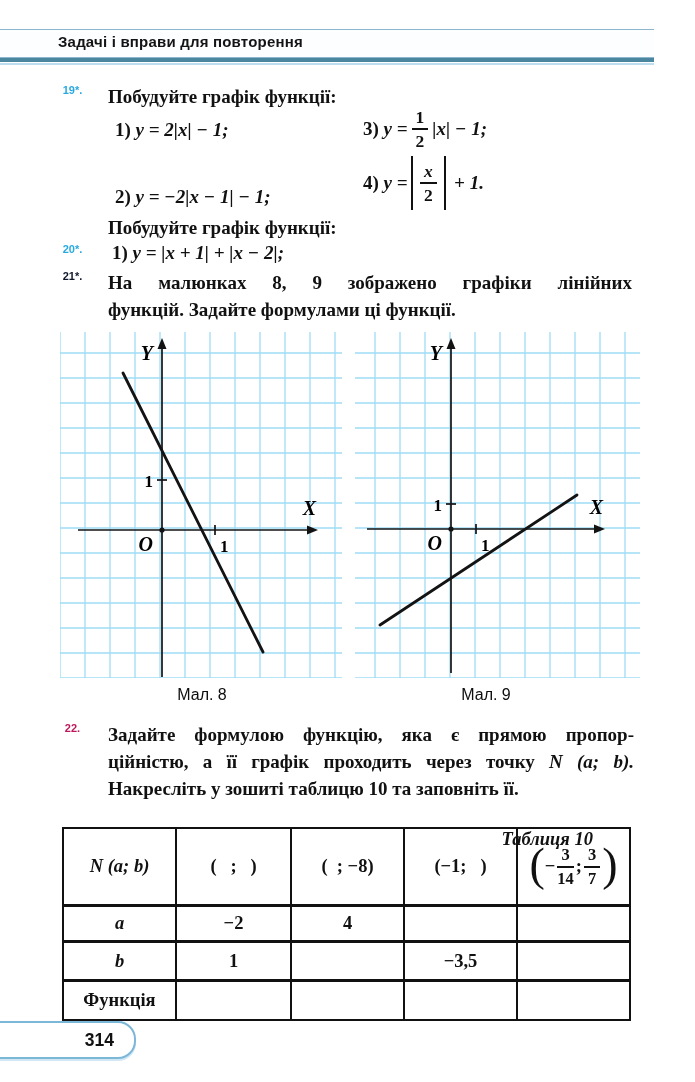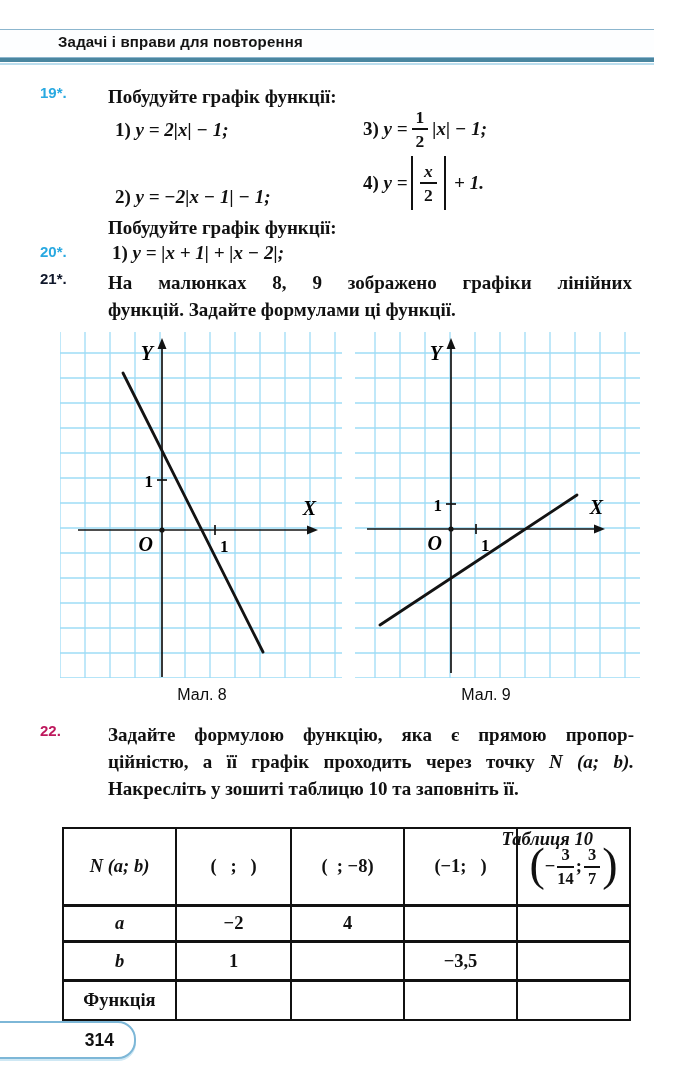--- a/index.html
+++ b/index.html
@@ -6,22 +6,22 @@
   .page{position:relative;width:654px;height:1082px;background:#ffffff;overflow:hidden;
         font-family:"Liberation Serif","DejaVu Serif",serif;color:#111;}
   
   .hdr-box{position:absolute;left:-4px;top:29px;width:696px;height:27px;background:#fdfeff;
            border:1.5px solid #8cb6ce;border-radius:2px;}
   .hdr-title{position:absolute;left:58px;top:33px;font-family:"Liberation Sans",sans-serif;
              font-weight:bold;font-size:15px;color:#141414;letter-spacing:.2px;}
   .hdr-band1{position:absolute;left:0;top:58px;width:695px;height:4px;}
   .hdr-band2{position:absolute;left:0;top:62.5px;width:695px;height:2px;}
   
-  .pnum{position:absolute;left:40px;width:65px;text-align:left;
-        font-family:"Liberation Sans",sans-serif;font-weight:bold;font-size:15px;}
+  .pnum{position:absolute;left:40px;width:65px;text-align:center;
+        font-family:"Liberation Sans",sans-serif;font-weight:bold;font-size:11px;}
   .ptext{position:absolute;font-weight:bold;font-size:19px;line-height:25px;}
   .just{text-align:justify;text-align-last:justify;}
   .math{font-style:italic;}
   .eq{position:absolute;font-weight:bold;font-size:19px;white-space:nowrap;}
   .eqf{position:absolute;display:flex;align-items:center;font-weight:bold;font-size:19px;white-space:nowrap;}
   .frac{display:inline-flex;flex-direction:column;align-items:center;line-height:1.05;
         font-size:17.5px;margin:0 4px;font-weight:bold;}
   .frac .fn{padding:0 4px 2px;border-bottom:2px solid #111;}
   .frac .fd{padding-top:2px;}
   .vbar{width:2.5px;height:54px;background:#111;margin:0 3px;}

